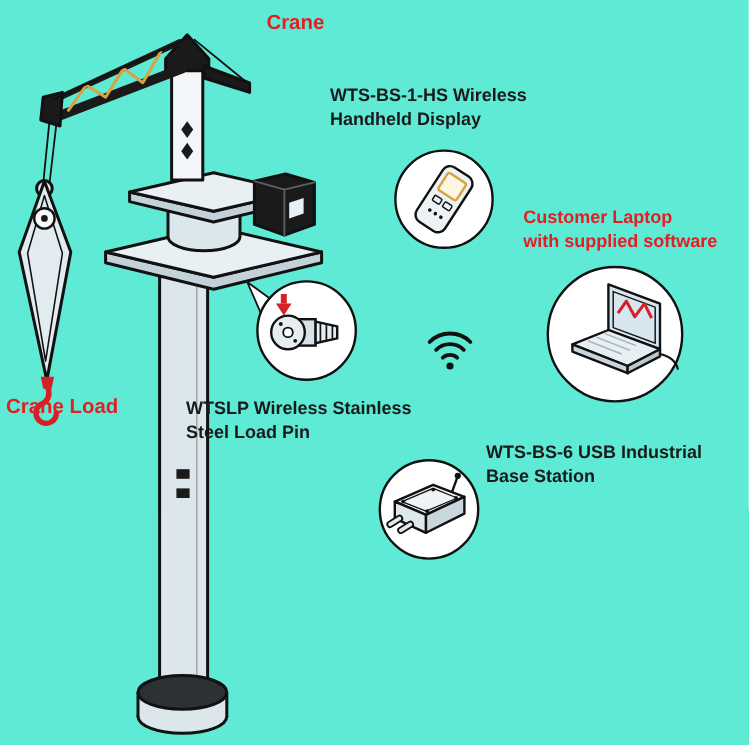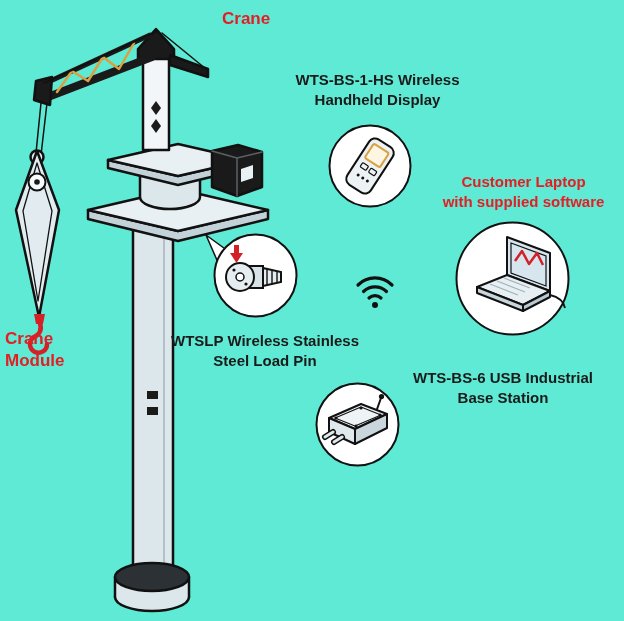--- a/index.html
+++ b/index.html
@@ -4,21 +4,21 @@
 <style>
   * { margin:0; padding:0; box-sizing:border-box; }
   html,body { background:#ffffff; }
   .canvas {
     position:relative; width:624px; height:621px; background:#5eead4;
     font-family:"Liberation Sans", sans-serif; overflow:hidden;
   }
   .abs { position:absolute; }
   .label {
     font-weight:700; color:var(--label-black,#1a1a1a);
-    font-size:15px; line-height:1.32; text-align:center; white-space:pre-line;
+    font-size:15px; line-height:1.32; text-align:left; white-space:pre-line;
   }
   .label.red { color:var(--label-red,#e31e24); }
   .label.big { font-size:17px; }
   svg { display:block; }
 </style>
 </head>
 <body>
 
 <div class="canvas">
 
@@ -91,21 +91,21 @@
   </svg>
 
   <div class="abs label red big" style="left:222px;top:8px;width:80px;text-align:left">Crane</div>
 
   <div class="abs label" style="left:275px;top:70px;width:205px">WTS-BS-1-HS Wireless
 Handheld Display</div>
 
   <div class="abs label red" style="left:436px;top:172px;width:175px">Customer Laptop
 with supplied software</div>
 
-  <div class="abs label red big" style="left:5px;top:328px;width:112px;text-align:left">Crane Module</div>
+  <div class="abs label red big" style="left:5px;top:328px;width:112px;text-align:left">Crane Load</div>
 
   <div class="abs label" style="left:155px;top:331px;width:220px">WTSLP Wireless Stainless
 Steel Load Pin</div>
 
   <div class="abs label" style="left:405px;top:368px;width:196px">WTS-BS-6 USB Industrial
 Base Station</div>
 
 
   <svg class="abs" style="left:328px;top:124px" width="84" height="84" viewBox="0 0 84 84" aria-hidden="true">
     <circle cx="42" cy="42" r="40.5" fill="#fff" stroke="#111" stroke-width="2"></circle>

